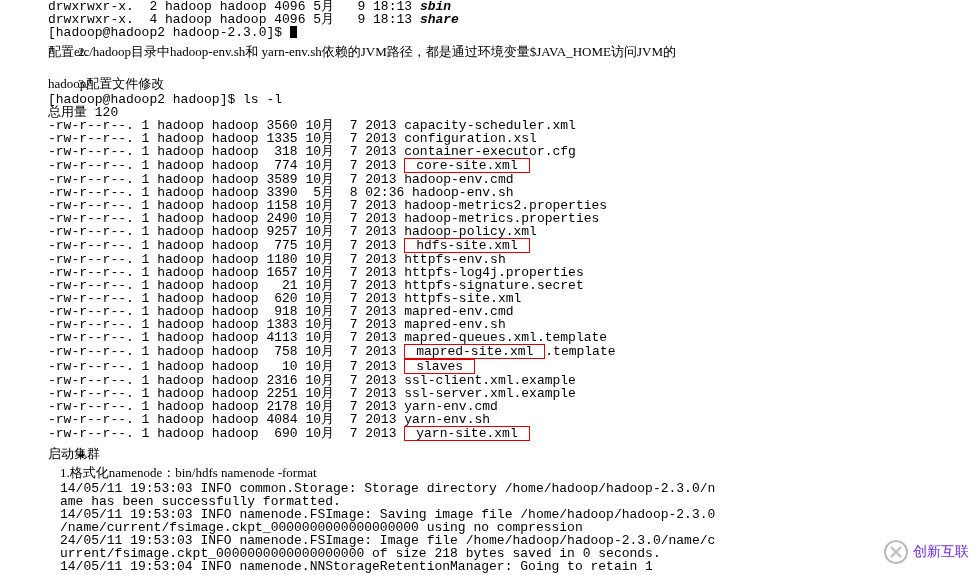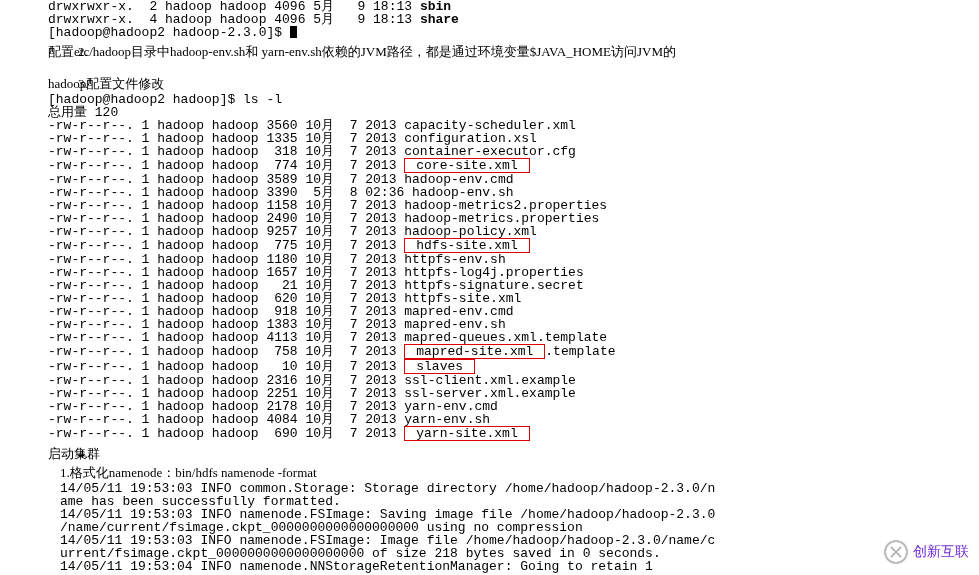--- a/index.html
+++ b/index.html
@@ -18,21 +18,21 @@
   }
   .content {
     padding: 0 0 0 48px;
   }
   .mono {
     font-family: "Courier New", Consolas, monospace;
     white-space: pre;
     font-size: 13px;
     line-height: 1.0;
   }
-  .bold { font-weight: bold; }
+  .bold { font-weight: bold; font-style: italic; }
   .list-marker {
     position: absolute;
     left: 30px;
   }
   .section {
     position: relative;
     margin-bottom: 4px;
   }
   .cursor {
     display: inline-block;
@@ -113,21 +113,21 @@
 
   <div class="section">
     <span class="list-marker">4.</span>
     <span>启动集群</span>
     <div class="sub-indent">1.格式化namenode：bin/hdfs namenode -format</div>
     <div id="log-rows" class="sub-indent">
         <div class="mono">14/05/11 19:53:03 INFO common.Storage: Storage directory /home/hadoop/hadoop-2.3.0/n</div>
         <div class="mono">ame has been successfully formatted.</div>
         <div class="mono">14/05/11 19:53:03 INFO namenode.FSImage: Saving image file /home/hadoop/hadoop-2.3.0</div>
         <div class="mono">/name/current/fsimage.ckpt_0000000000000000000 using no compression</div>
-        <div class="mono">14/05/11 19:53:03 INFO namenode.FSImage: Image file /home/hadoop/hadoop-2.3.0/name/c</div>
+        <div class="mono">24/05/11 19:53:03 INFO namenode.FSImage: Image file /home/hadoop/hadoop-2.3.0/name/c</div>
         <div class="mono">urrent/fsimage.ckpt_0000000000000000000 of size 218 bytes saved in 0 seconds.</div>
         <div class="mono">14/05/11 19:53:04 INFO namenode.NNStorageRetentionManager: Going to retain 1</div>
       </div>
   </div>
 
 </div>
 
 <div class="logo">
   <svg width="26" height="26" viewBox="0 0 26 26">
     <circle cx="13" cy="13" r="11" fill="none" stroke="#bbb" stroke-width="2"></circle>

